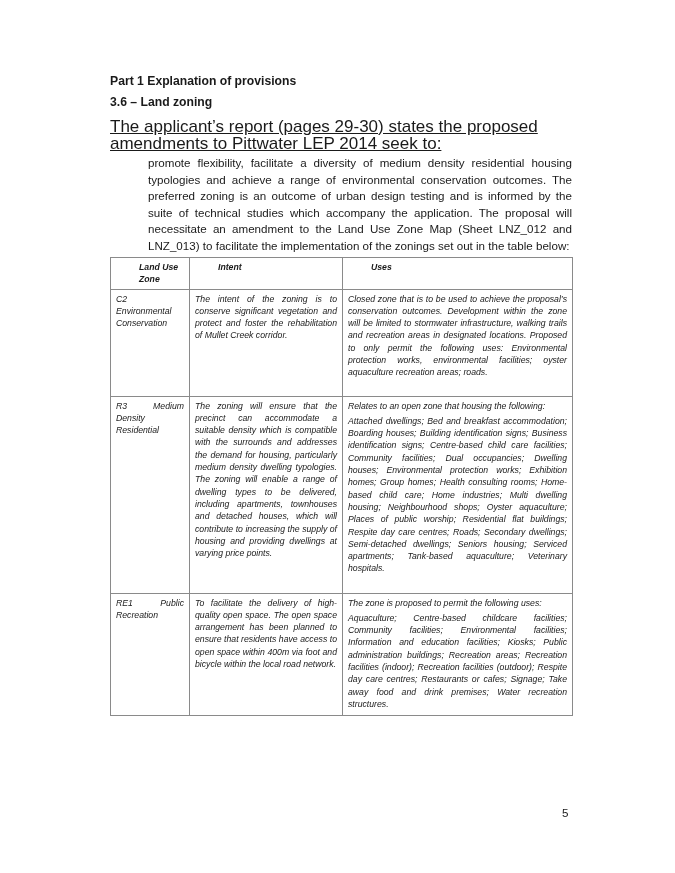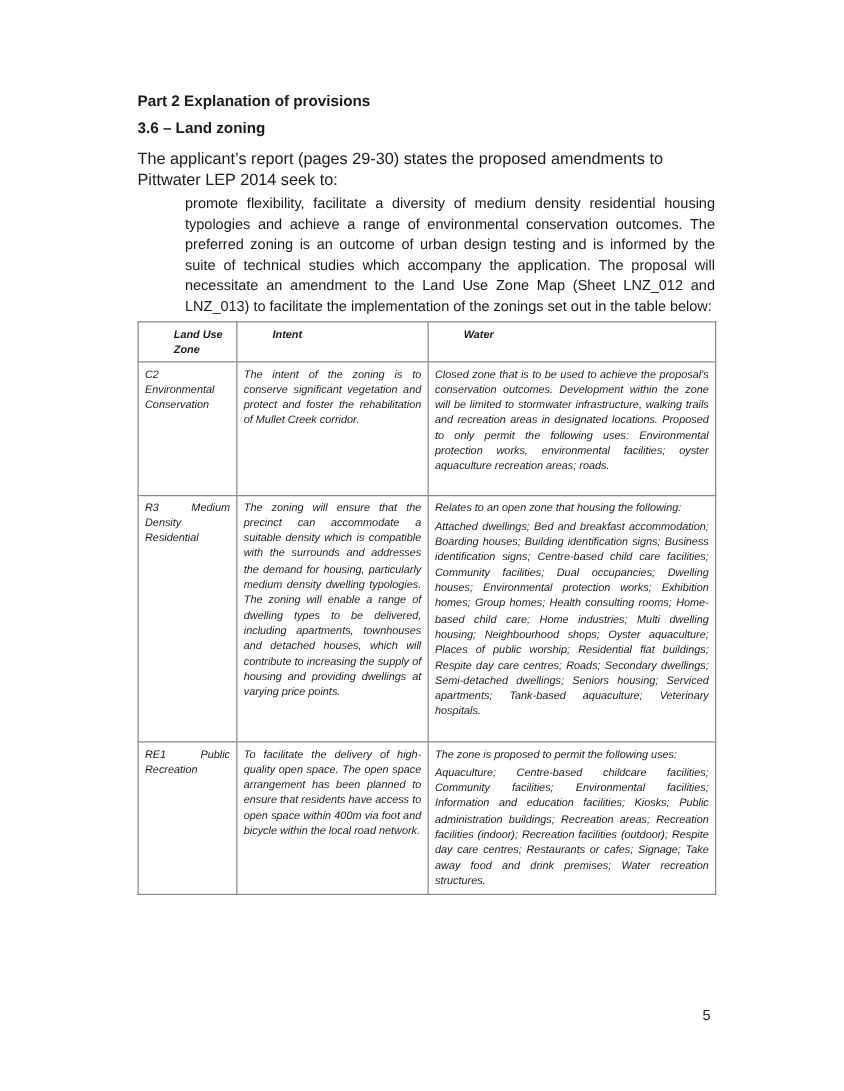--- a/index.html
+++ b/index.html
@@ -34,23 +34,24 @@
       top: 95px;
       font-size: 12.2px;
       font-weight: bold;
       margin: 0;
     }
     .intro {
       position: absolute;
       left: 110px;
       top: 118px;
       width: 462px;
-      font-size: 13px;
+      font-size: 17px;
       line-height: 17px;
       margin: 0;
+      text-decoration: underline;
     }
     .quote {
       position: absolute;
       left: 148px;
       top: 155px;
       width: 424px;
       font-size: 11.6px;
       line-height: 16.6px;
       text-align: justify;
       margin: 0;
@@ -95,36 +96,36 @@
       position: absolute;
       left: 562px;
       top: 806px;
       font-size: 11.6px;
     }
   </style>
 </head>
 <body>
 
 <div class="page">
-  <h3 class="part-heading">Part 2 Explanation of provisions</h3>
+  <h3 class="part-heading">Part 1 Explanation of provisions</h3>
   <h4 class="section-heading">3.6 – Land zoning</h4>
   <p class="intro">The applicant’s report (pages 29-30) states the proposed amendments to Pittwater LEP 2014 seek to:</p>
   <p class="quote">promote flexibility, facilitate a diversity of medium density residential housing typologies and achieve a range of environmental conservation outcomes. The preferred zoning is an outcome of urban design testing and is informed by the suite of technical studies which accompany the application. The proposal will necessitate an amendment to the Land Use Zone Map (Sheet LNZ_012 and LNZ_013) to facilitate the implementation of the zonings set out in the table below:</p>
 
   <table class="zones">
     <colgroup>
       <col class="c1">
         <col class="c2">
         <col class="c3">
     </colgroup>
     <thead>
       <tr>
         <th>Land Use Zone</th>
         <th>Intent</th>
-        <th>Water</th>
+        <th>Uses</th>
       </tr>
     </thead>
     <tbody>
       <tr style="height:107px;">
         <td class="zone-name"><span>C2 Environmental Conservation</span></td>
         <td><span>The intent of the zoning is to conserve significant vegetation and protect and foster the rehabilitation of Mullet Creek corridor.</span></td>
         <td><span>Closed zone that is to be used to achieve the proposal’s conservation outcomes. Development within the zone will be limited to stormwater infrastructure, walking trails and recreation areas in designated locations. Proposed to only permit the following uses: Environmental protection works, environmental facilities; oyster aquaculture recreation areas; roads.</span></td>
       </tr>
       <tr style="height:197px;">
         <td class="zone-name"><span>R3 Medium Density Residential</span></td>

